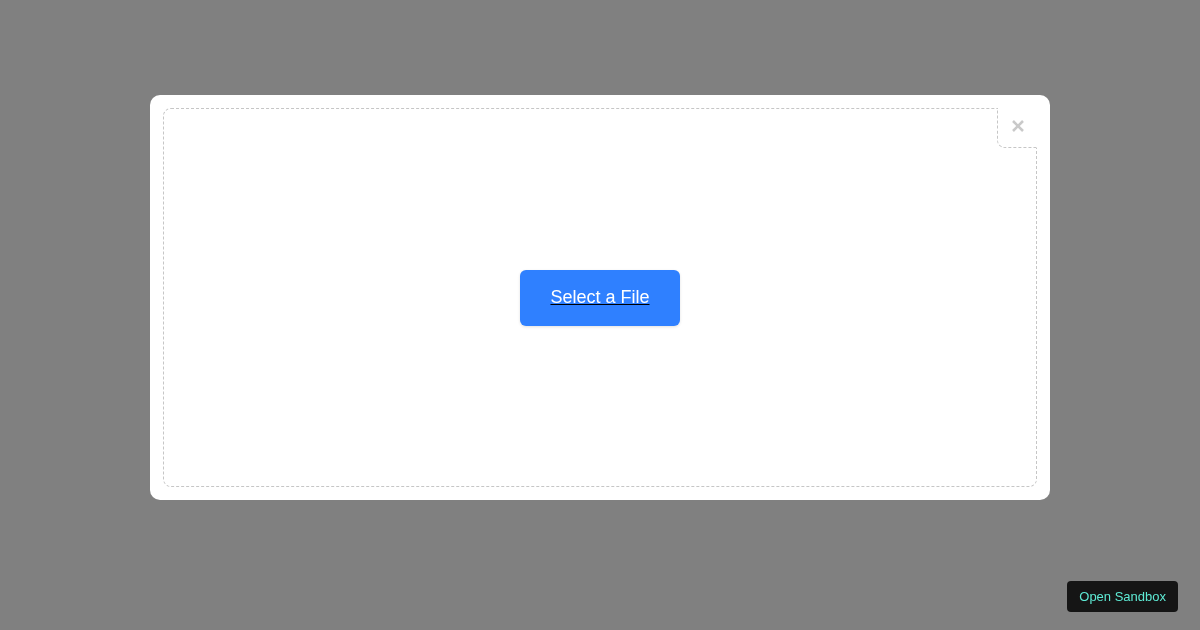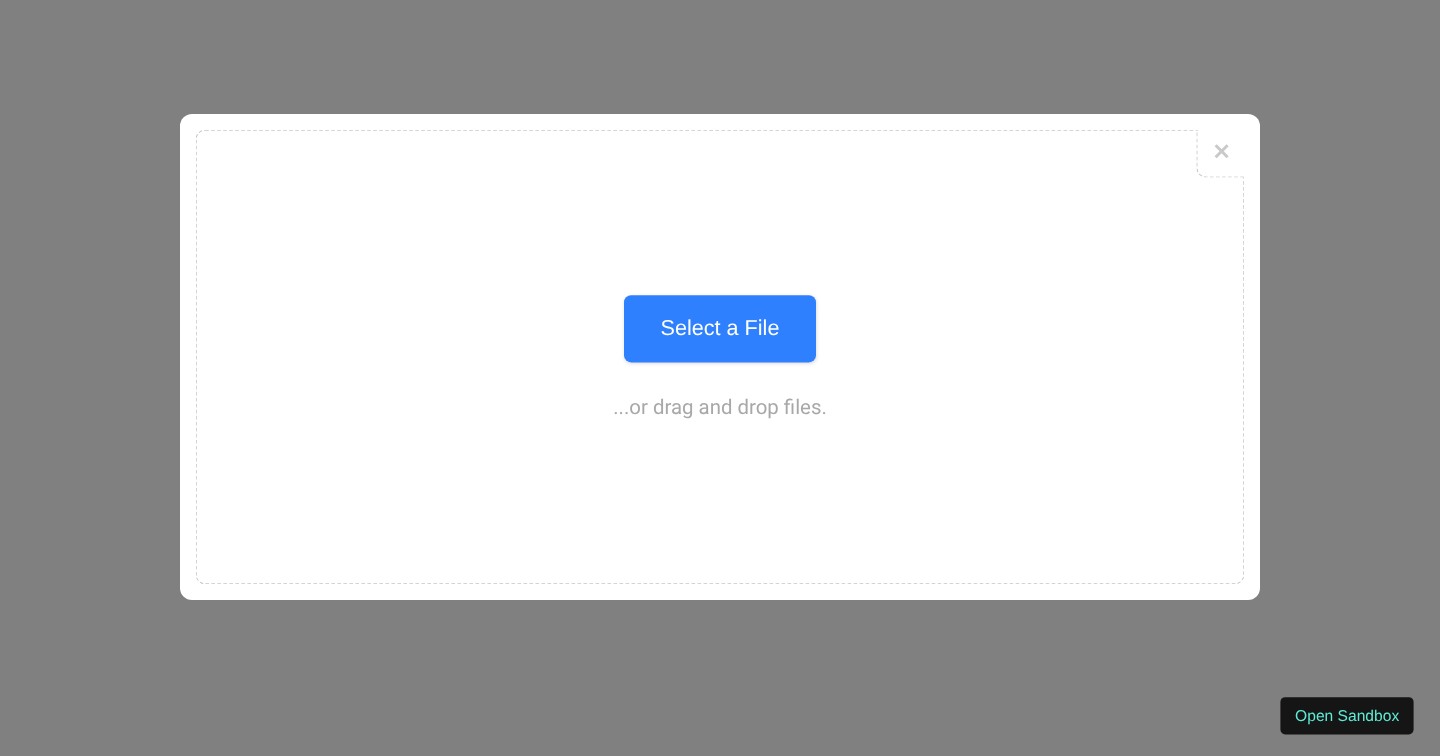--- a/index.html
+++ b/index.html
@@ -17,20 +17,21 @@
     }
     .modal {
       position: absolute;
       top: 95px;
       left: 150px;
       width: 900px;
       height: 405px;
       background: #ffffff;
       border-radius: 10px;
       padding: 13px;
+      text-decoration: underline;
     }
     .drop-area {
       position: relative;
       width: 100%;
       height: 100%;
       border: 1px dashed #c6c6c6;
       border-radius: 8px;
       display: flex;
       flex-direction: column;
       align-items: center;
@@ -93,17 +94,16 @@
   <div class="drop-area">
     <div class="close-notch">
       <span>
         <svg viewBox="0 0 16 16" fill="none">
           <line x1="3" y1="3" x2="13" y2="13"></line>
           <line x1="13" y1="3" x2="3" y2="13"></line>
         </svg>
       </span>
     </div>
     <button class="select-button">Select a File</button>
-    <div class="drag-text">...or drag and drop files.</div>
   </div>
 </div>
 
 <button class="open-sandbox">Open Sandbox</button>
 
 </body></html>

